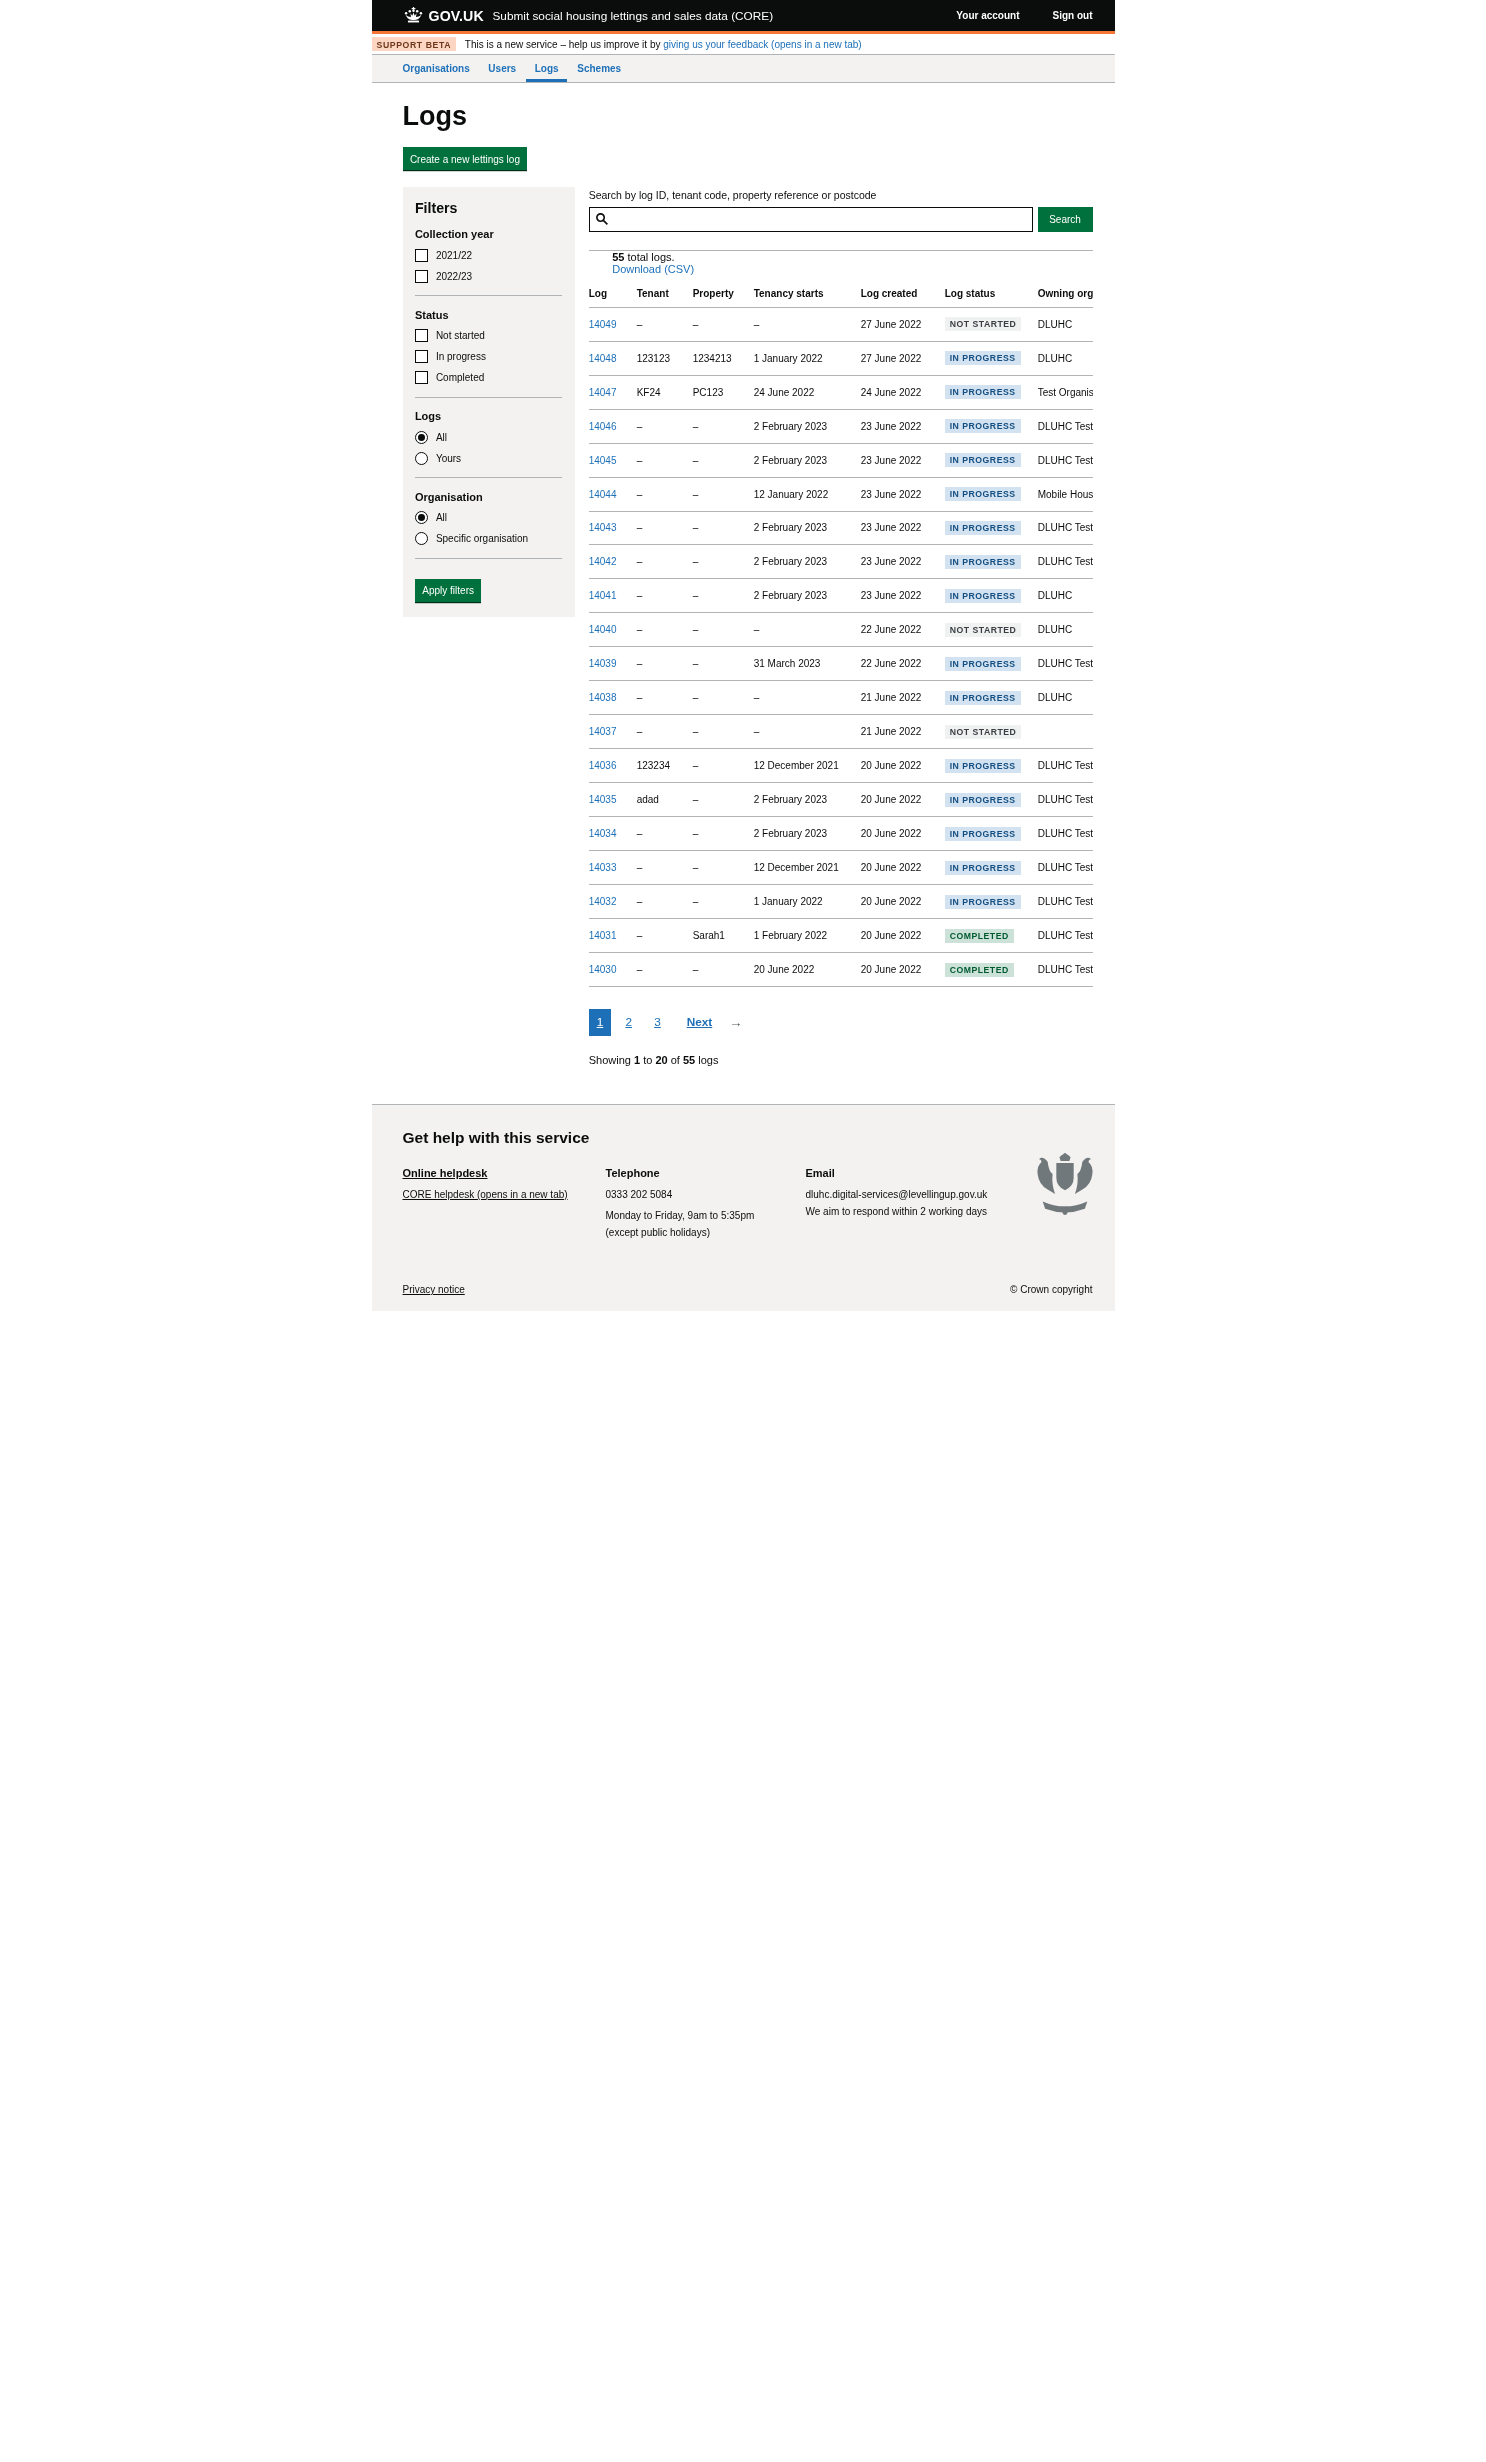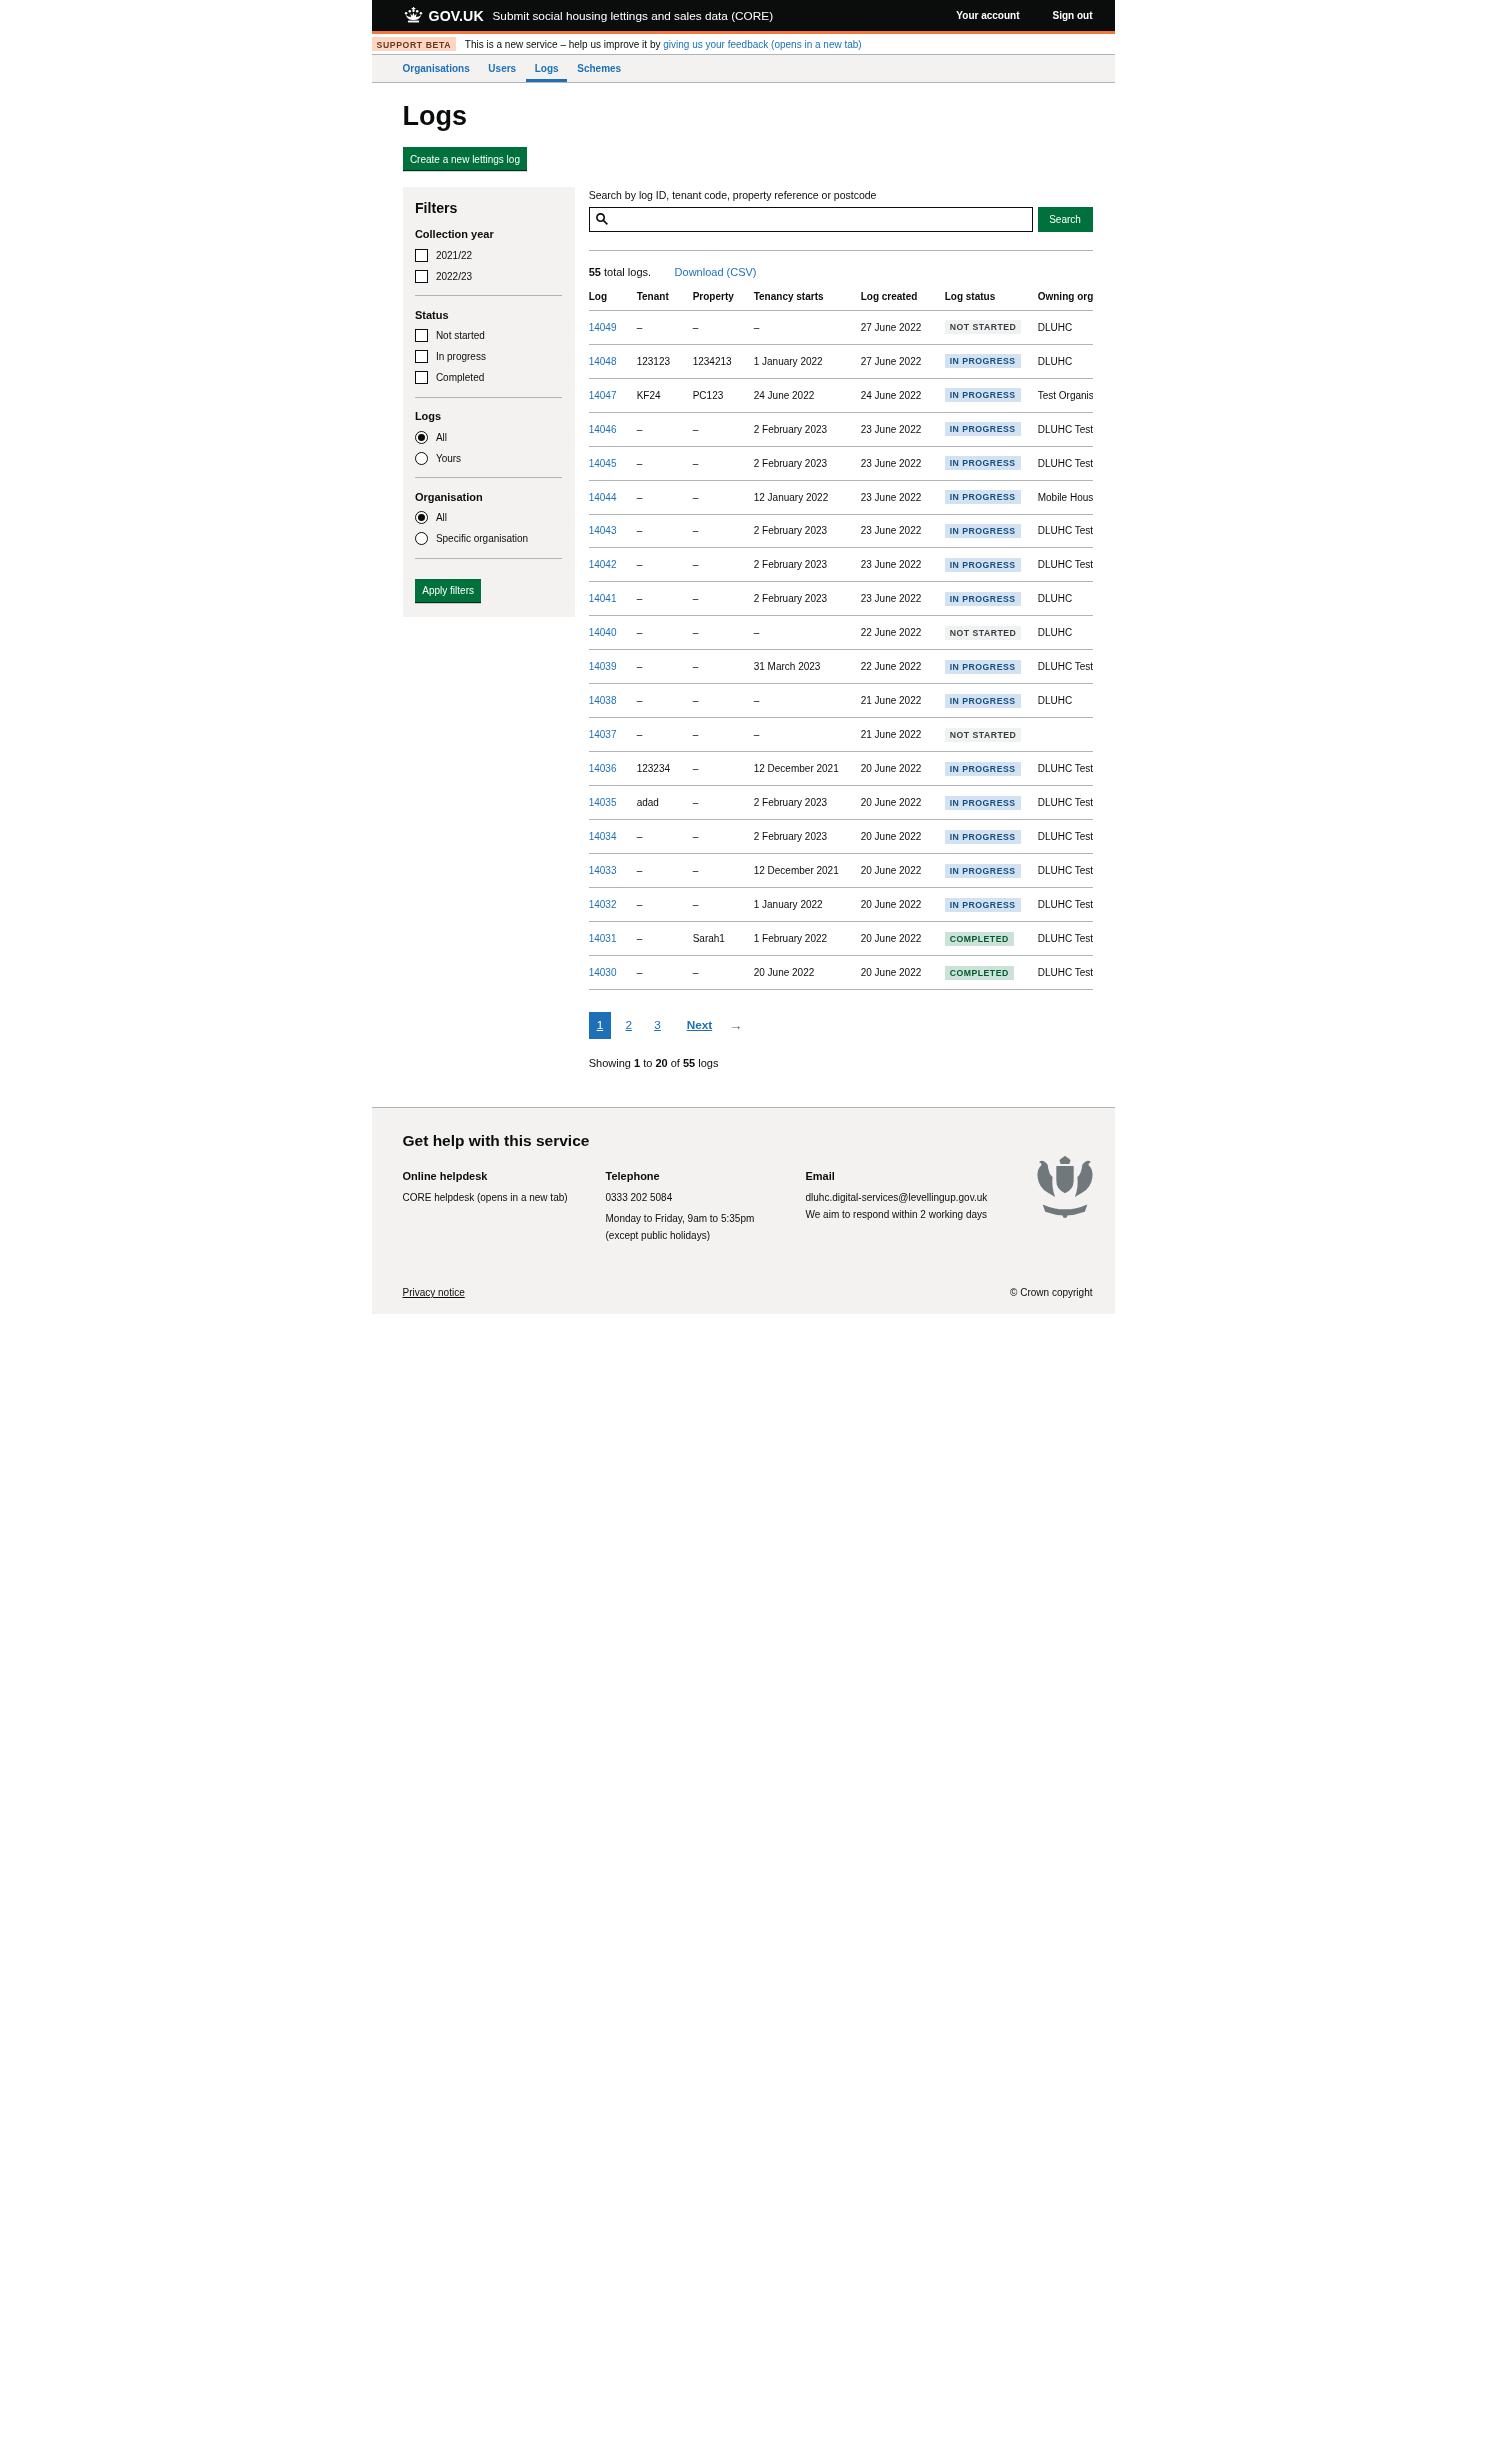--- a/index.html
+++ b/index.html
@@ -63,21 +63,21 @@
   
   .search-label { font-size:10.5px; margin:1.2px 0 6.2px; display:block; }
   .search-row { display:flex; }
   .search-box { position:relative; flex:1; }
   .search-box input { width:100%; height:25.4px; border:1.2px solid #0b0c0c; border-radius:0;
     padding:0 5px 0 23.5px; font-size:10px; font-family:inherit; background:#fff; }
   .search-icon { position:absolute; left:6.2px; top:5.6px; pointer-events:none; }
   .search-submit { margin-left:5px; width:55px; height:25.4px; box-shadow:none; padding:0; }
 
   .content-divider { border:0; border-top:0.6px solid #b1b4b6; margin:17.3px 0 0; }
-  .totals-row { margin-top:15px; font-size:11px; display:flex; align-items:baseline; }
+  .totals-row { font-size:11px; display:flex; align-items:baseline;flex-direction:column; }
   .totals-row b { font-weight:700; }
   .download-link { margin-left:23.5px; color:#1d70b8; font-size:11px; cursor:pointer; }
 
   
   .table-wrap { overflow:hidden; margin-top:10px; }
   table.logs { border-collapse:collapse; table-layout:fixed; width:546px; }
   col.c-log{width:48px} col.c-tenant{width:56px} col.c-prop{width:61px}
   col.c-ten-start{width:107px} col.c-created{width:84px} col.c-status{width:93px} col.c-own{width:99px}
   .logs th { text-align:left; font-size:10px; font-weight:700; padding:3.7px 6.2px 7.4px 0; white-space:nowrap;
     border-bottom:0.6px solid #b1b4b6; }
@@ -97,21 +97,21 @@
   .next-link { font-weight:700; margin-left:3.7px; }
   .next-arrow { color:#505a5f; font-size:13.6px; margin-left:2.5px; }
   .showing-line { margin-top:18.6px; font-size:11px; }
   .showing-line b { font-weight:700; }
 
   
   footer { margin-top:27px; background:#f3f2f1; border-top:0.6px solid #b1b4b6; }
   .footer-inner { position:relative; padding-top:23.5px; padding-bottom:16px; }
   .footer-inner h2 { font-size:15.5px; margin:0 0 20px; }
   .footer-cols { display:flex; }
-  .fcol1 { width:203px; flex:none; }
+  .fcol1 { width:203px; flex:none;text-decoration:underline; }
   .fcol2 { width:200px; flex:none; }
   .fcol3 { flex:1; }
   .footer-cols h3 { font-size:11px; margin:0 0 10px; }
   .footer-cols a { color:#0b0c0c; cursor:pointer; }
   .fline { font-size:10px; margin:0 0 6.2px; }
   .fline.gap { margin-top:10px; }
   .royal-arms { position:absolute; right:18.6px; top:48px; }
   .footer-bottom { display:flex; justify-content:space-between; align-items:baseline; margin-top:40px; }
   .privacy-link { font-size:10px; color:#0b0c0c; cursor:pointer; }
   .copyright { font-size:10px; color:#0b0c0c; margin-right:0; text-decoration:none; cursor:pointer; }

